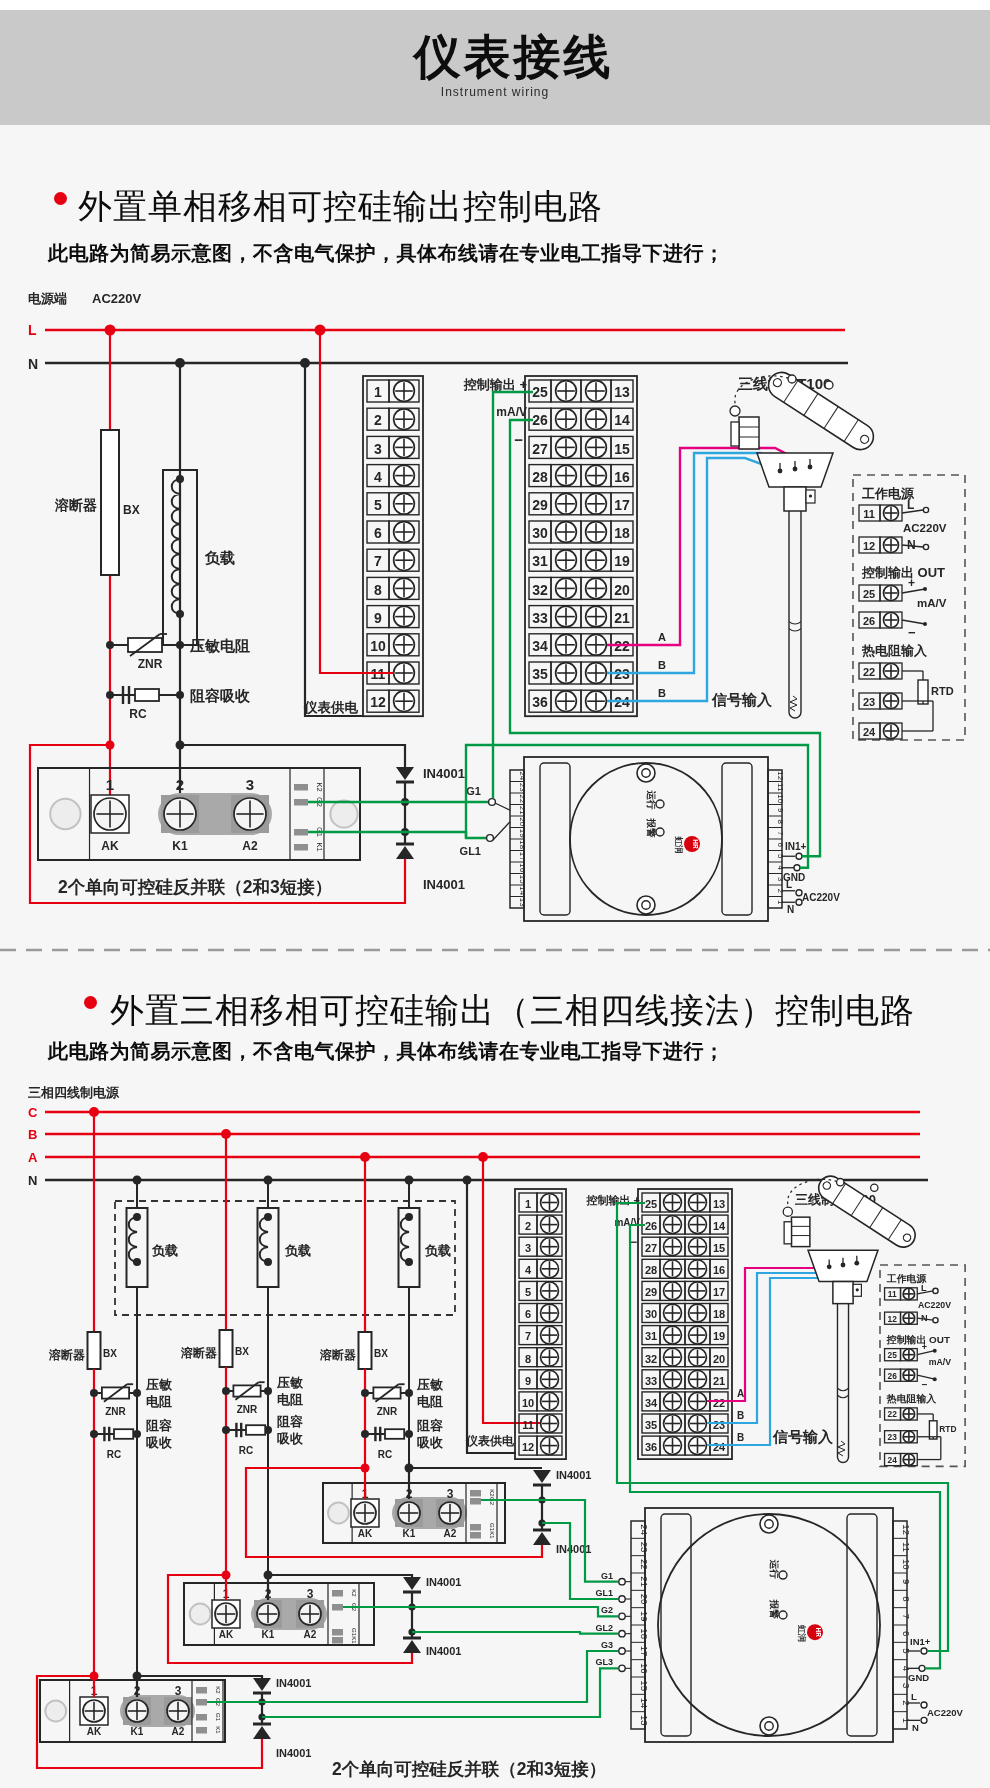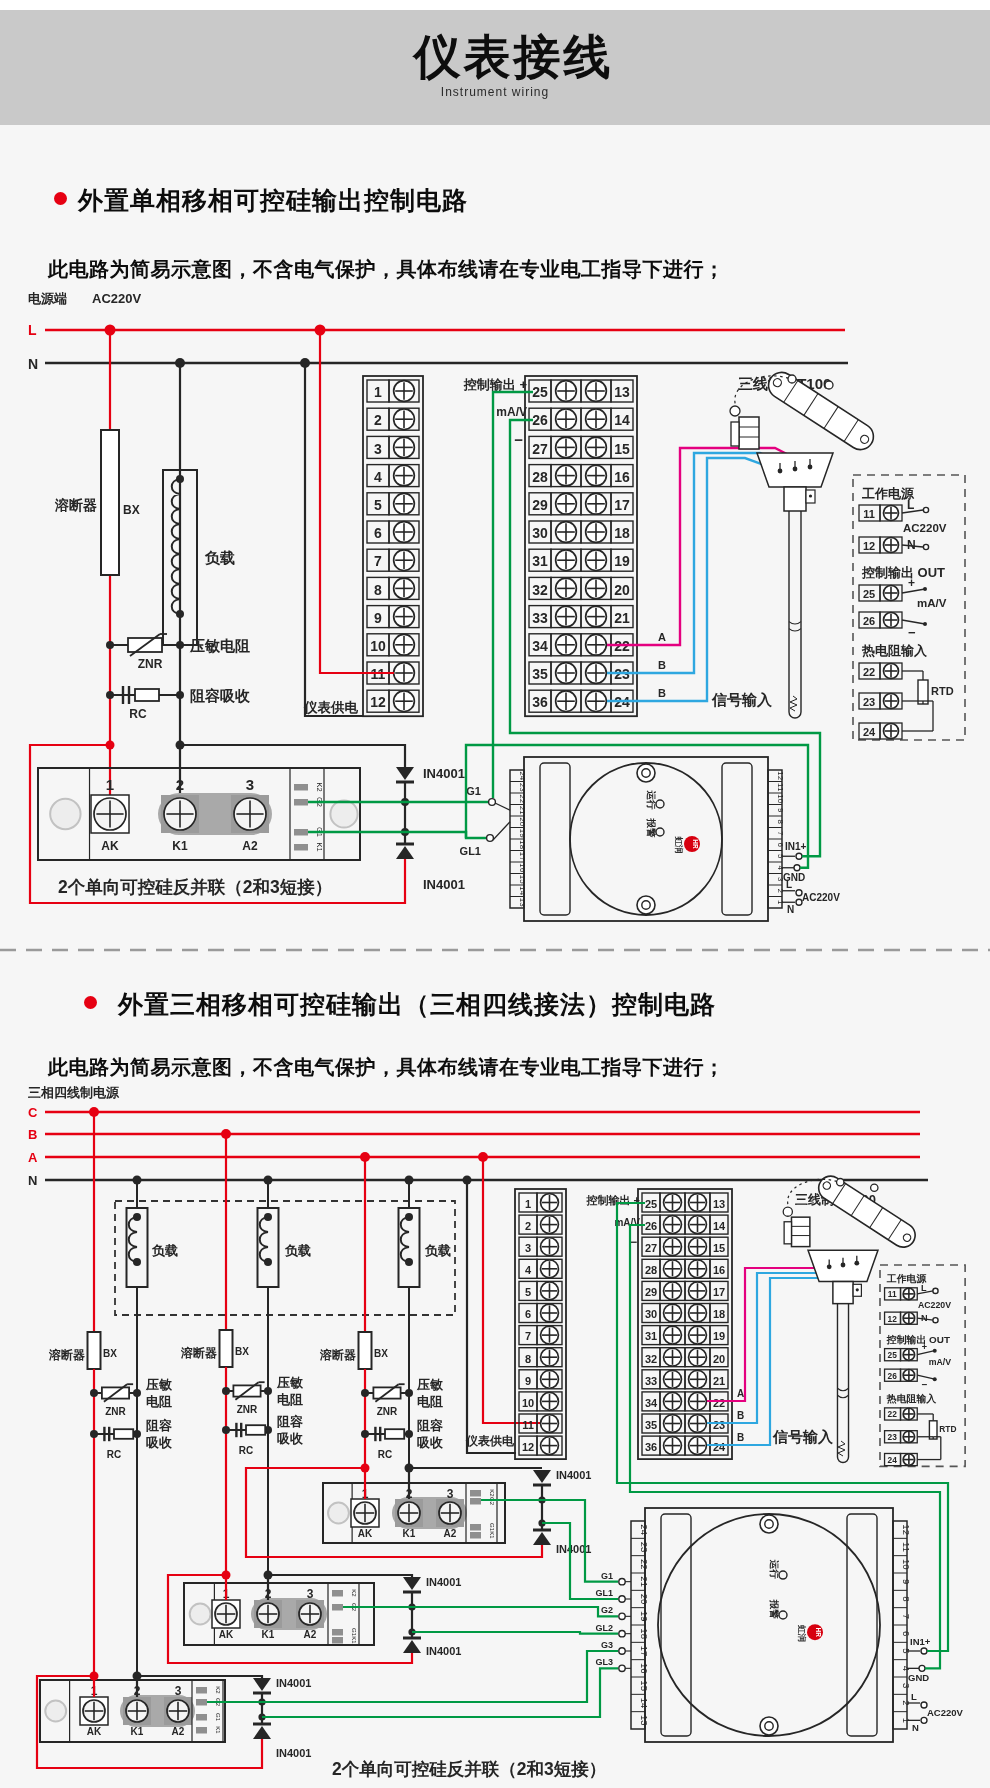--- a/index.html
+++ b/index.html
@@ -3,22 +3,22 @@
 <meta charset="utf-8">
 <style>
   html,body{margin:0;padding:0;background:#fff;}
   #page{position:relative;width:990px;height:1788px;background:#f6f6f6;overflow:hidden;
         font-family:"Liberation Sans","DejaVu Sans",sans-serif;color:#1a1a1a;}
   #topstrip{position:absolute;left:0;top:0;width:990px;height:10px;background:#ffffff;}
   #band{position:absolute;left:0;top:10px;width:990px;height:115px;background:#c9c9c9;text-align:center;}
   #band .t{font-size:47px;font-weight:bold;letter-spacing:3px;color:#0d0d0d;margin-top:16px;padding-left:37px;}
   #band .s{font-size:12px;color:#2b2b2b;margin-top:-4px;letter-spacing:1px;}
   .bullet{position:absolute;width:13px;height:13px;border-radius:50%;background:#e60012;}
-  .sec-title{position:absolute;font-size:25px;font-weight:bold;color:#0d0d0d;letter-spacing:1px;white-space:nowrap;}
-  .sec-note{position:absolute;font-size:20px;font-weight:bold;color:#0d0d0d;letter-spacing:0.5px;white-space:nowrap;margin-top:16px;}
+  .sec-title{position:absolute;font-size:34px;font-weight:normal;color:#0d0d0d;letter-spacing:1px;white-space:nowrap;}
+  .sec-note{position:absolute;font-size:20px;font-weight:bold;color:#0d0d0d;letter-spacing:0.5px;white-space:nowrap;}
   svg{position:absolute;left:0;}
   svg text{font-family:"Liberation Sans","DejaVu Sans",sans-serif;}
 </style>
 </head>
 <body>
 
 <div id="page">
   <div id="topstrip"></div>
   <div id="band">
     <div class="t">仪表接线</div>
@@ -541,21 +541,21 @@
         <line x1="923" y1="419" x2="923" y2="416" stroke="#262626" stroke-width="1.3"></line>
         <line x1="902" y1="416" x2="923" y2="416" stroke="#262626" stroke-width="1.3"></line>
         <line x1="902" y1="446" x2="933" y2="446" stroke="#262626" stroke-width="1.3"></line>
         <line x1="933" y1="446" x2="933" y2="416" stroke="#262626" stroke-width="1.3"></line>
         <line x1="923" y1="416" x2="933" y2="416" stroke="#262626" stroke-width="1.3"></line>
         <text x="931" y="410" font-size="11" fill="#262626" text-anchor="start" font-weight="bold">RTD</text>
       </g>
     </svg>
 
   <span class="bullet" style="left:84px;top:996px;"></span>
-  <div class="sec-title" style="left:118px;top:988px;">外置三相移相可控硅输出（三相四线接法）控制电路</div>
+  <div class="sec-title" style="left:110px;top:988px;">外置三相移相可控硅输出（三相四线接法）控制电路</div>
   <div class="sec-note" style="left:48px;top:1038px;">此电路为简易示意图，不含电气保护，具体布线请在专业电工指导下进行；</div>
 
   <svg id="svg2" viewBox="0 0 990 843" width="990" height="843" style="top:945px;">
       <line x1="0" y1="5" x2="990" y2="5" stroke="#9a9a9a" stroke-width="2.5" stroke-dasharray="16,10"></line>
       <text x="28" y="152" font-size="13" fill="#262626" text-anchor="start" font-weight="bold">三相四线制电源</text>
       <text x="28" y="172" font-size="13" fill="#e60012" text-anchor="start" font-weight="bold">C</text>
       <line x1="45" y1="167" x2="920" y2="167" stroke="#e60012" stroke-width="2.4"></line>
       <text x="28" y="194" font-size="13" fill="#e60012" text-anchor="start" font-weight="bold">B</text>
       <line x1="45" y1="189" x2="920" y2="189" stroke="#e60012" stroke-width="2.4"></line>
       <text x="28" y="217" font-size="13" fill="#e60012" text-anchor="start" font-weight="bold">A</text>

